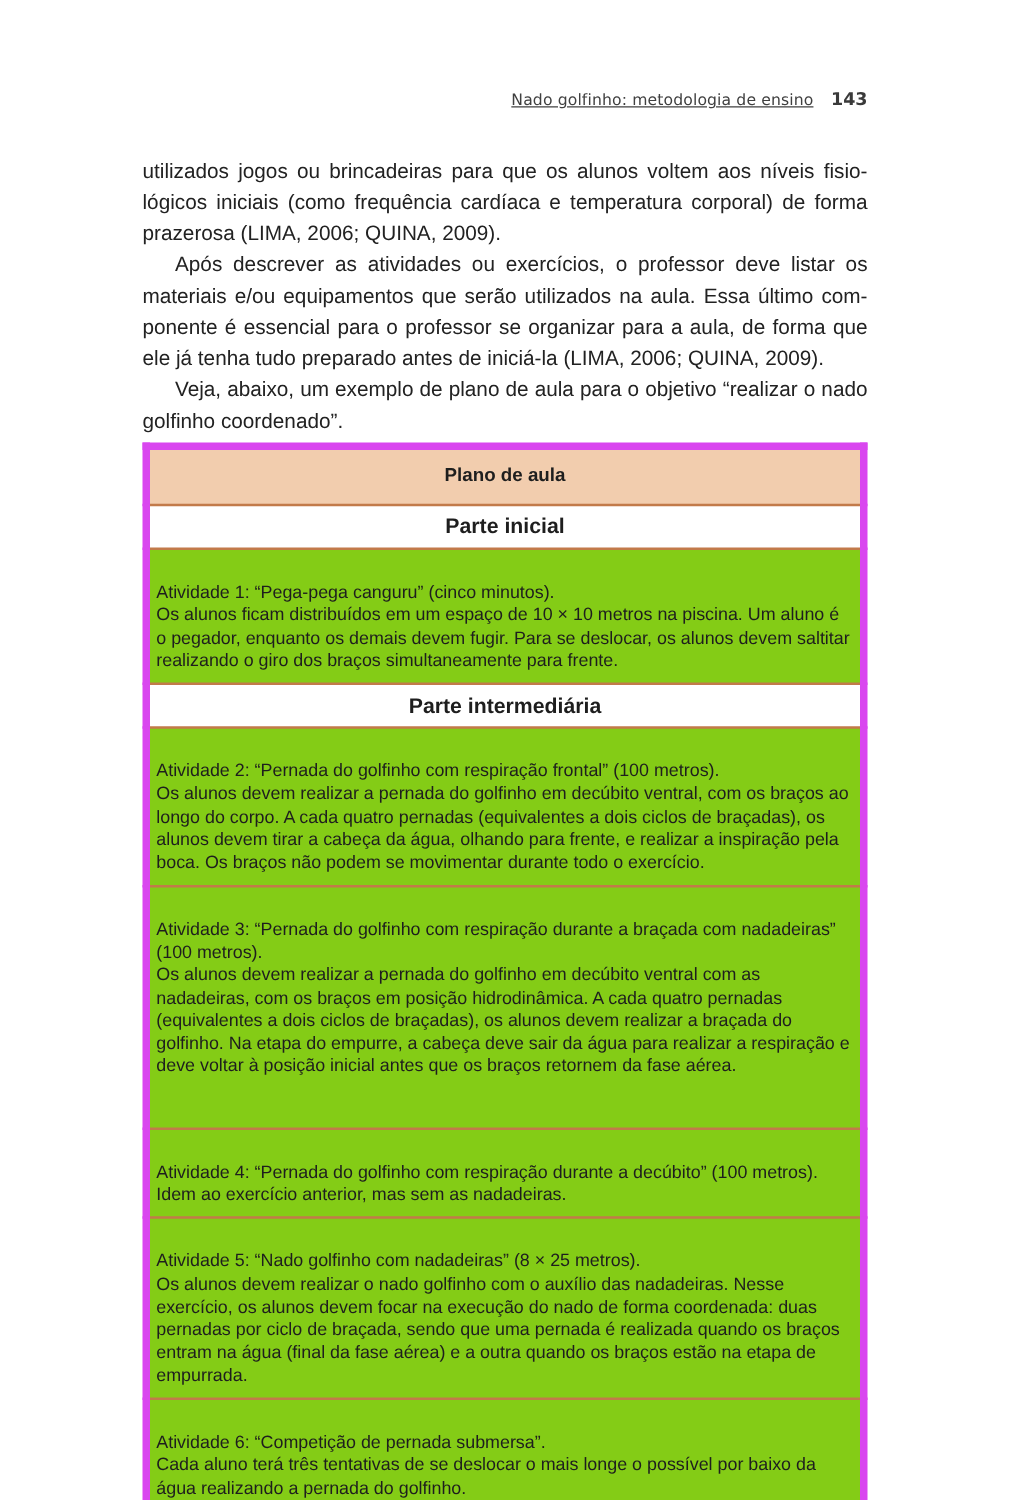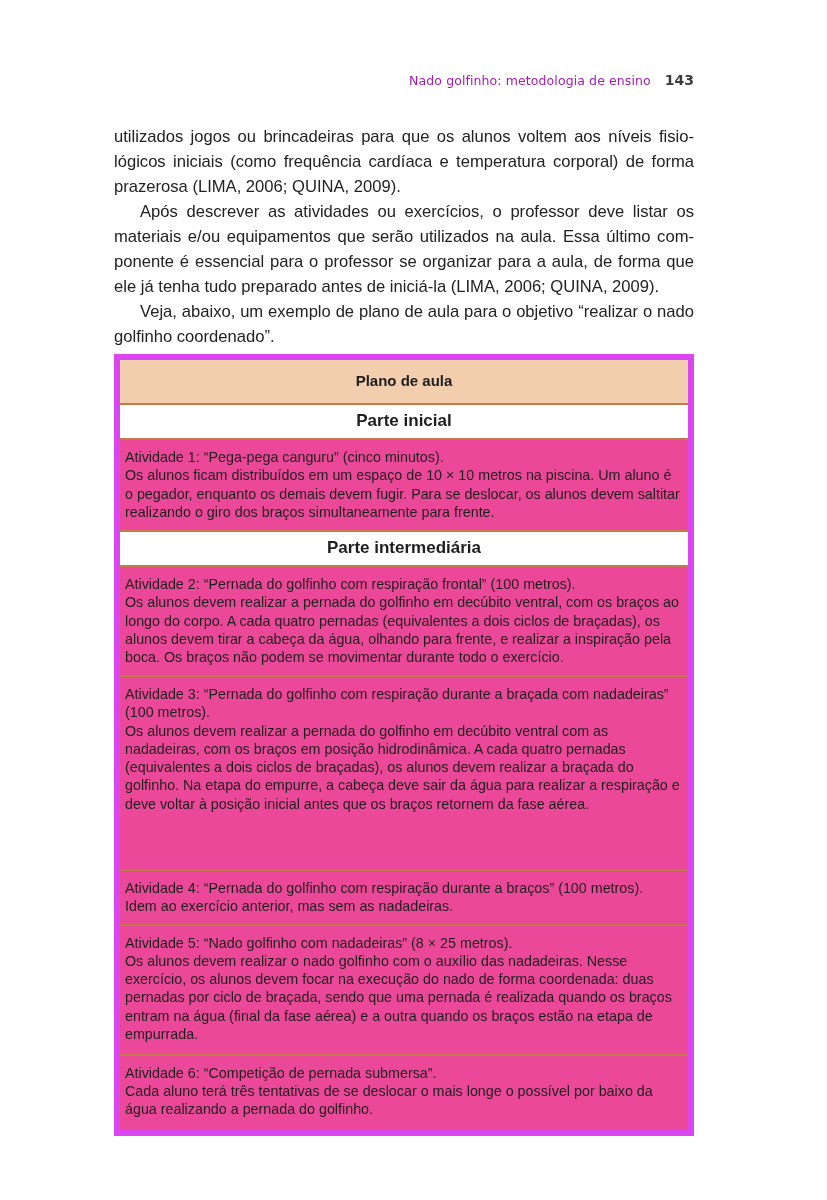--- a/index.html
+++ b/index.html
@@ -3,21 +3,21 @@
   <meta charset="utf-8">
   <style>
     * { box-sizing: border-box; margin: 0; padding: 0; }
     html, body { width: 827px; height: 1200px; background: #ffffff; }
     body { position: relative; overflow: hidden; font-family: "Liberation Sans", sans-serif; color: #1f1f1f; }
 
     .running-header {
       position: absolute; top: 72px; left: 380px; width: 314px;
       display: flex; justify-content: flex-end; align-items: baseline; gap: 14px;
     }
-    .running-title { font-family: "DejaVu Sans", sans-serif; font-size: 12.5px; color: #a21caf; letter-spacing: 0.1px; }
+    .running-title { font-family: "DejaVu Sans", sans-serif; font-size: 12.5px; color: #404040; letter-spacing: 0.1px; text-decoration: underline; }
     .page-number { font-family: "DejaVu Sans", sans-serif; font-size: 14px; font-weight: bold; color: #3a3a3a; }
 
     .body-text {
       position: absolute; top: 124px; left: 114px; width: 580px;
       font-size: 16.6px; line-height: 25px; color: #222;
       text-align: justify; font-stretch: condensed;
     }
     .body-text p { text-indent: 0; }
     .body-text p.indent { text-indent: 26px; }
 
@@ -26,21 +26,21 @@
       border: 6px solid #d946ef; border-collapse: collapse;
       font-size: 14.3px; line-height: 18.3px; color: #1e1e1e;
     }
     .plan-table td { border: 2px solid #c27a4a; }
     .row-title td {
       background: #f2cdae; height: 47px; text-align: center; font-weight: bold; font-size: 15px;
     }
     .row-section td {
       height: 35px; text-align: center; font-weight: bold; font-size: 17px; background: #fff;
     }
-    .row-activity td { padding: 8px 6px 8px 5px; background: #ec4899; vertical-align: top; }
+    .row-activity td { padding: 25px 6px 8px 5px; background: #84cc16; vertical-align: top; }
     .activity-title, .activity-desc { display: block; }
   </style>
 </head>
 <body>
 
 <div class="running-header">
   <span class="running-title">Nado golfinho: metodologia de ensino</span>
   <span class="page-number">143</span>
 </div>
 
@@ -76,21 +76,21 @@
     </td>
   </tr>
   <tr class="row-activity" style="height:194px">
     <td>
       <span class="activity-title">Atividade 3: “Pernada do golfinho com respiração durante a braçada com nadadeiras” (100 metros).</span>
       <span class="activity-desc">Os alunos devem realizar a pernada do golfinho em decúbito ventral com as nadadeiras, com os braços em posição hidrodinâmica. A cada quatro pernadas (equivalentes a dois ciclos de braçadas), os alunos devem realizar a braçada do golfinho. Na etapa do empurre, a cabeça deve sair da água para realizar a respiração e deve voltar à posição inicial antes que os braços retornem da fase aérea.</span>
     </td>
   </tr>
   <tr class="row-activity" style="height:54px">
     <td>
-      <span class="activity-title">Atividade 4: “Pernada do golfinho com respiração durante a braços” (100 metros).</span>
+      <span class="activity-title">Atividade 4: “Pernada do golfinho com respiração durante a decúbito” (100 metros).</span>
       <span class="activity-desc">Idem ao exercício anterior, mas sem as nadadeiras.</span>
     </td>
   </tr>
   <tr class="row-activity" style="height:130px">
     <td>
       <span class="activity-title">Atividade 5: “Nado golfinho com nadadeiras” (8 × 25 metros).</span>
       <span class="activity-desc">Os alunos devem realizar o nado golfinho com o auxílio das nadadeiras. Nesse exercício, os alunos devem focar na execução do nado de forma coordenada: duas pernadas por ciclo de braçada, sendo que uma pernada é realizada quando os braços entram na água (final da fase aérea) e a outra quando os braços estão na etapa de empurrada.</span>
     </td>
   </tr>
 

